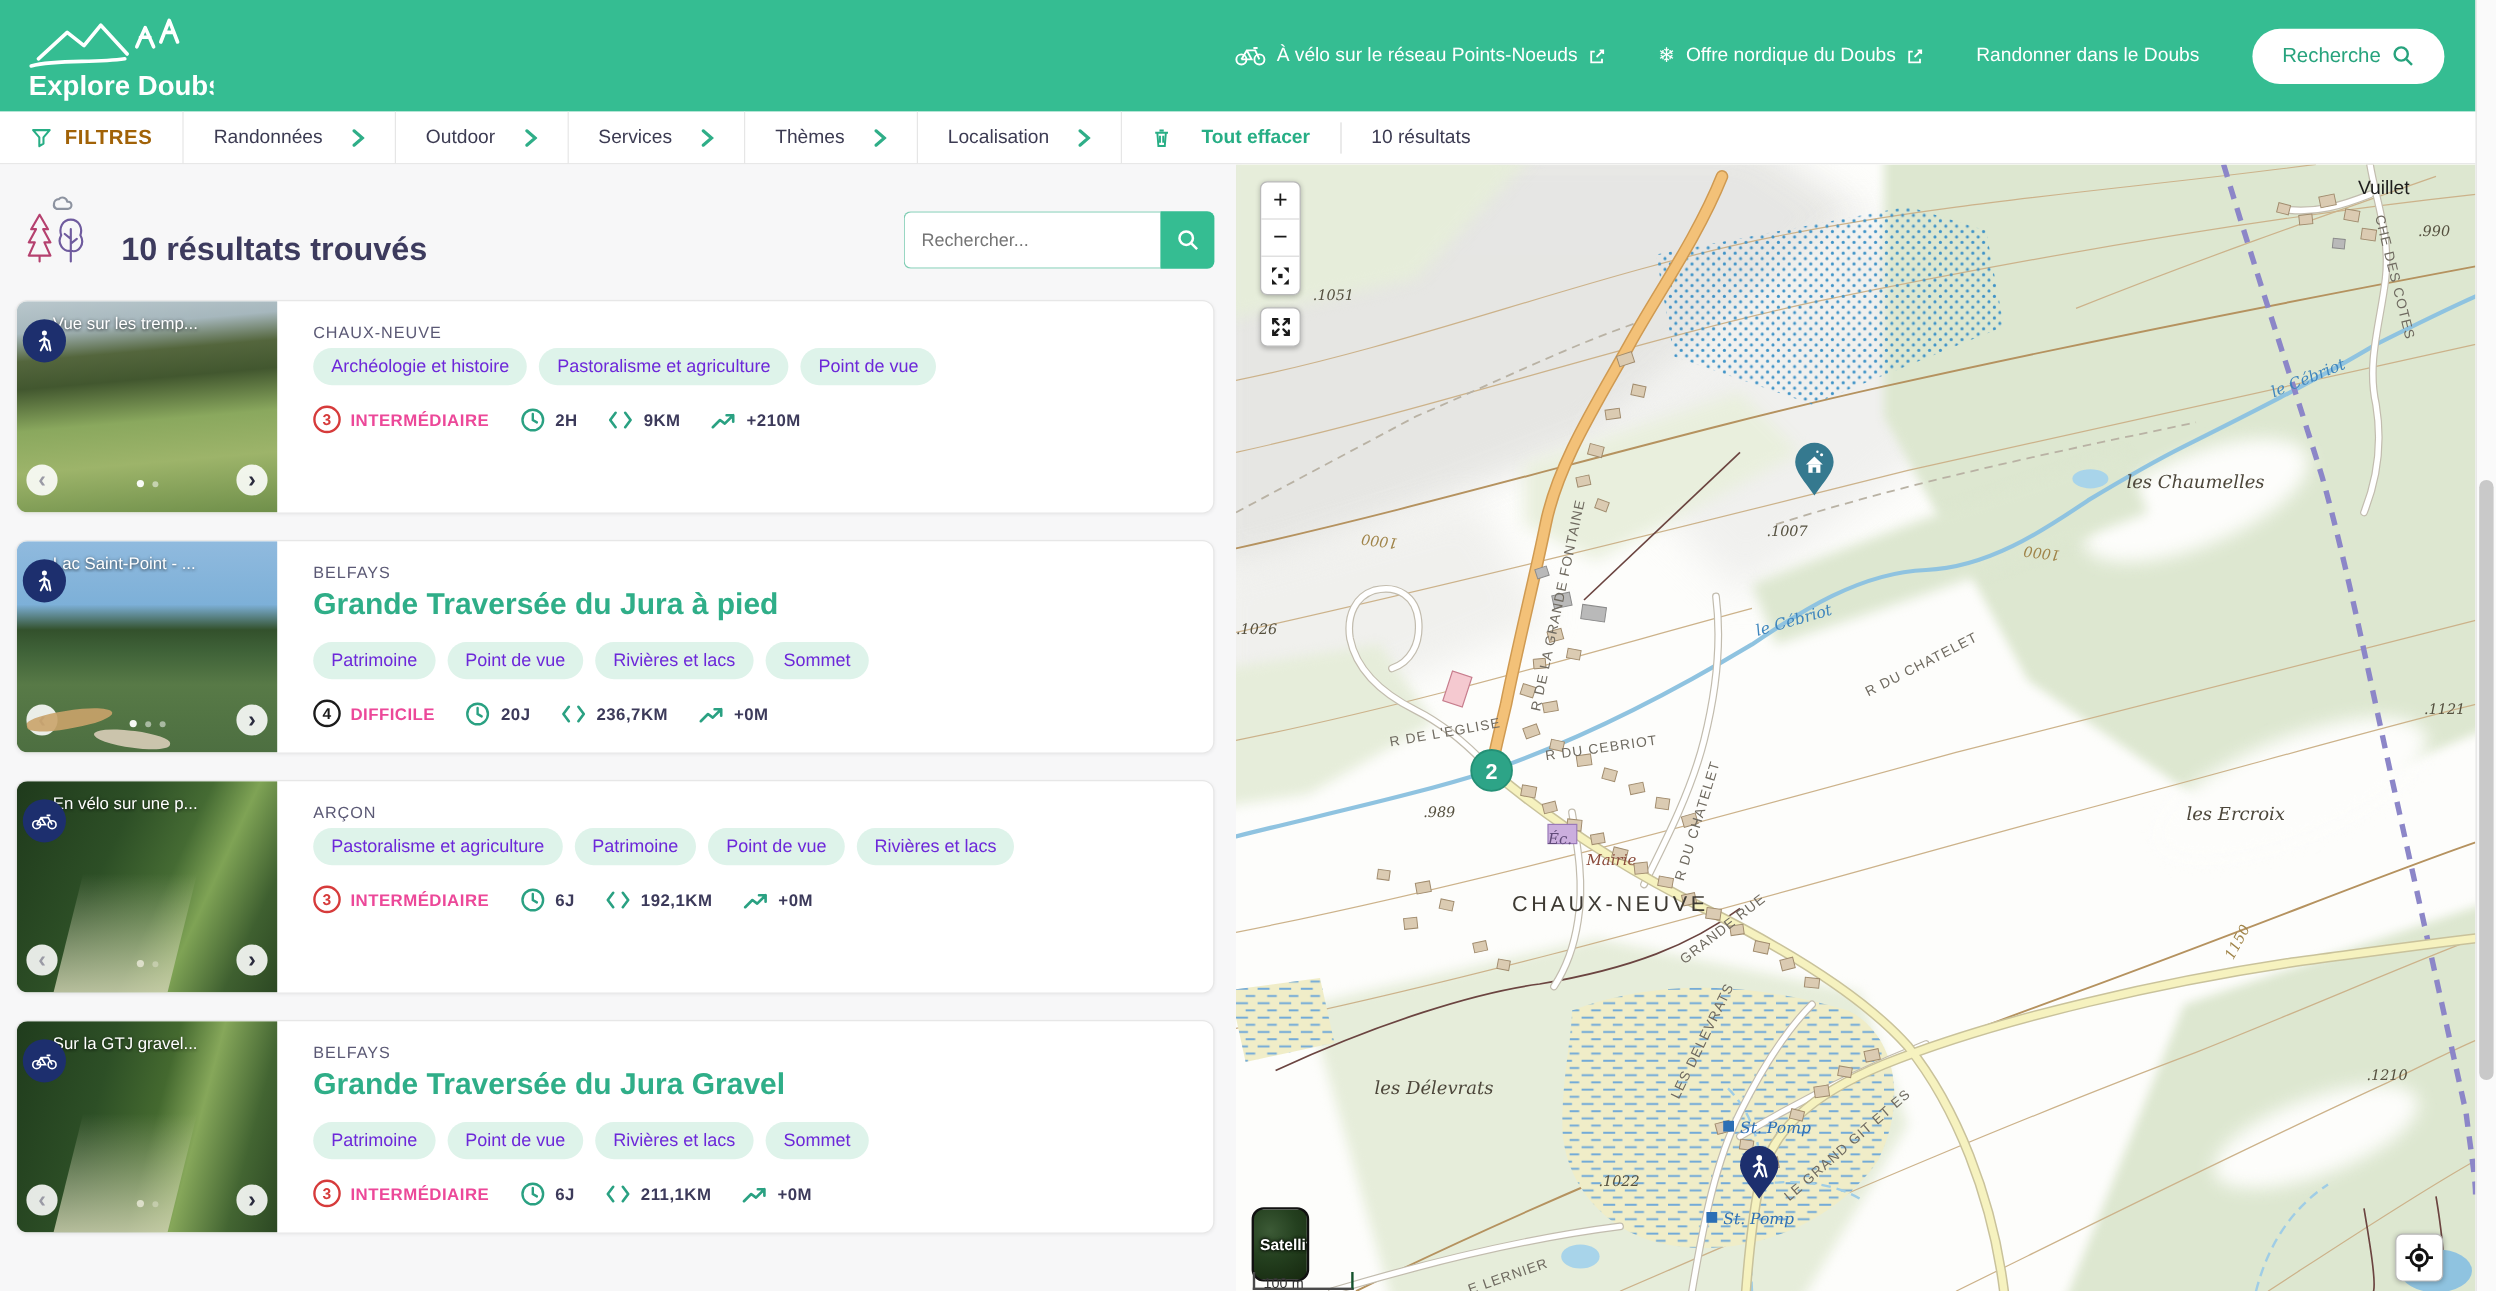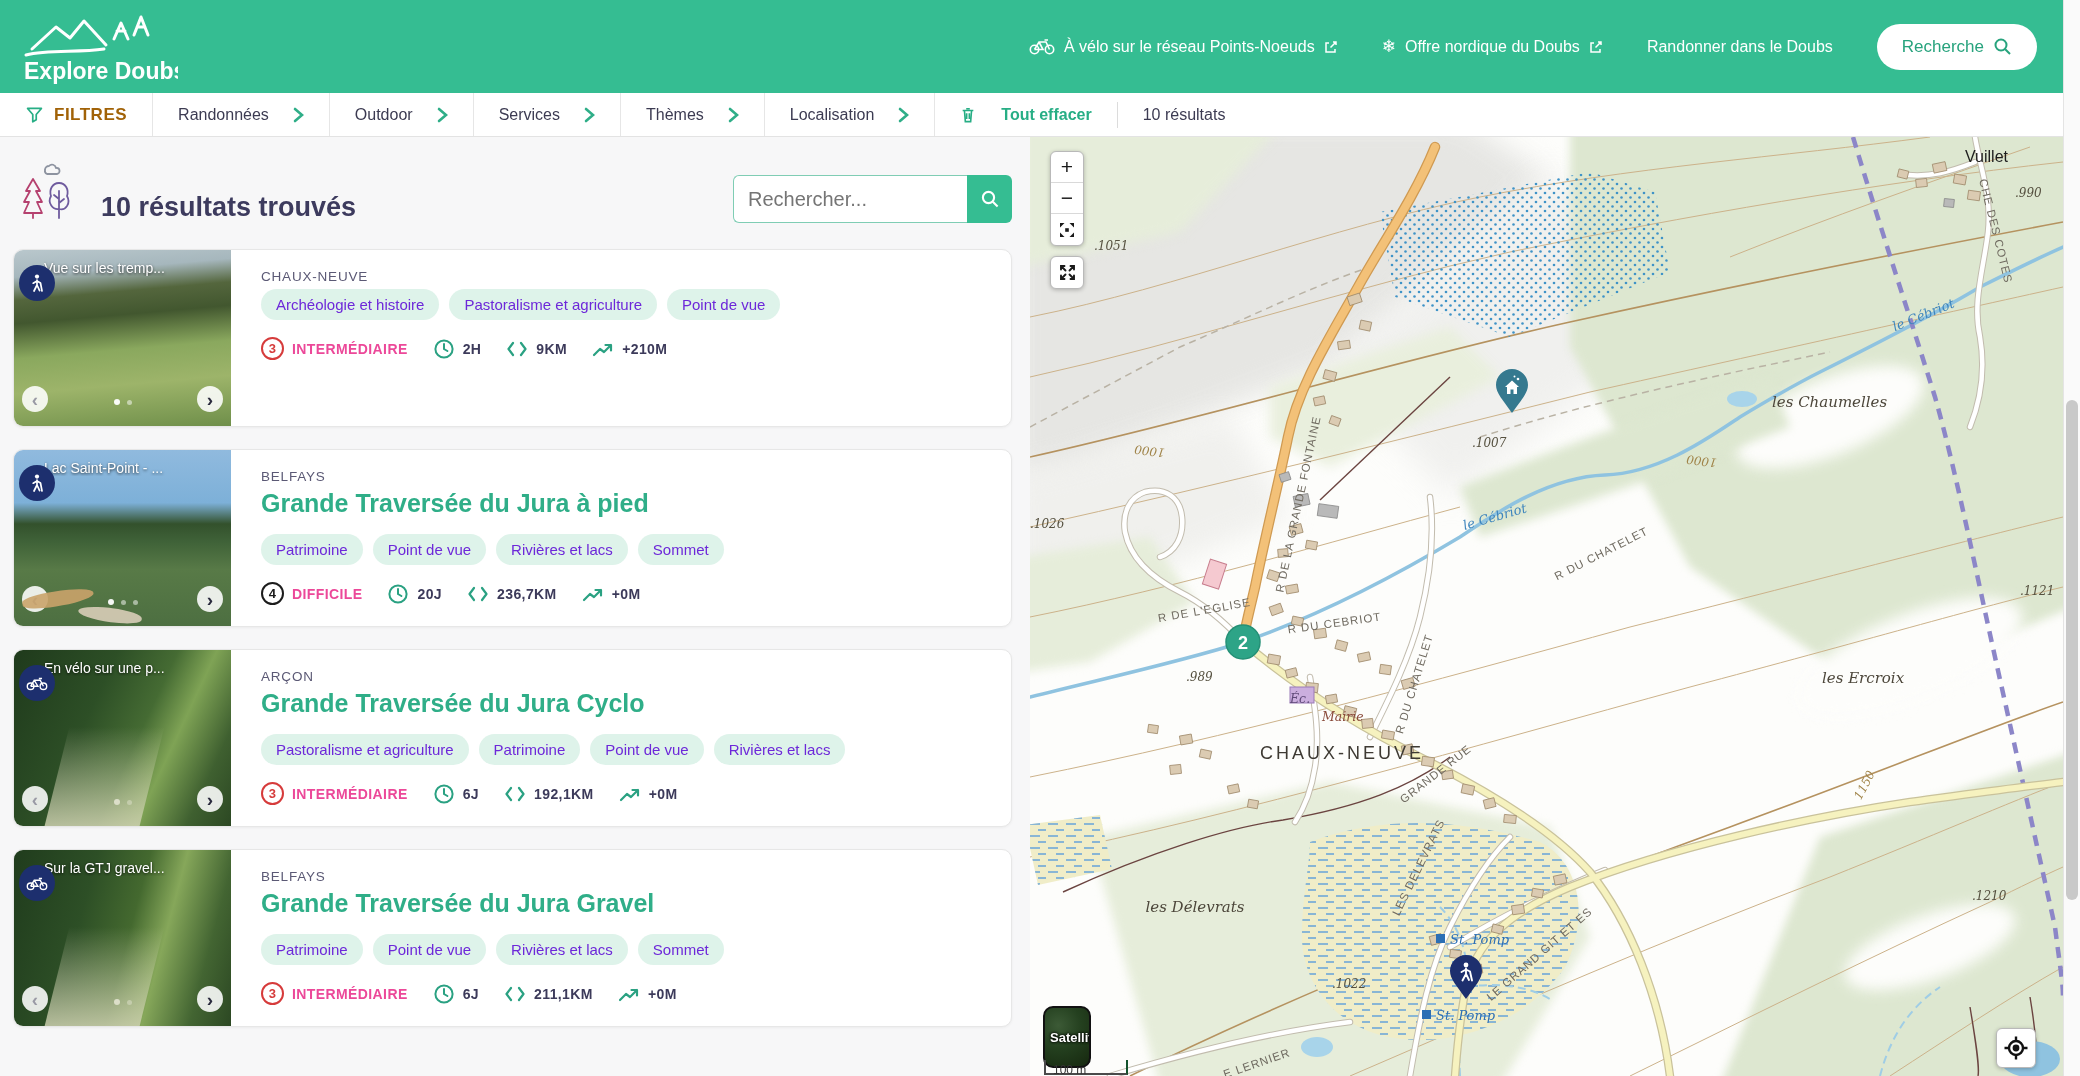--- a/index.html
+++ b/index.html
@@ -24,21 +24,21 @@
   .fb-sep { width:1px; background:#dcdcdc; align-self:center; height:26px; }
   .fb-count { border-right:none; cursor:default; }
 
   
   .main { display:flex; width:2063px; height:939px; }
   .panel { width:1030px; padding:22px 18px 0 13px; background:#f7f7f8; }
   .results-head { display:flex; align-items:flex-end; margin:2px 0 26px 0; }
   .tree-ic { margin:0 24px 0 8px; }
   .results-title { font-size:27px; font-weight:bold; color:#3d3b5e; }
   .searchbox { margin-left:auto; display:flex; height:48px; }
-  .searchbox input { width:234px; border:1px solid #7fcdb4; border-right:none; border-radius:6px 0 0 6px; padding:0 14px; font-size:20px; color:#555; outline:none; background:#fff; font-family:"Liberation Sans",sans-serif;}
+  .searchbox input { width:214px; border:1px solid #7fcdb4; border-right:none; border-radius:6px 0 0 6px; padding:0 14px; font-size:15px; color:#555; outline:none; background:#fff; font-family:"Liberation Sans",sans-serif;}
   .searchbox button { width:45px; background:#35bd92; border:none; border-radius:0 6px 6px 0; cursor:pointer; display:flex; align-items:center; justify-content:center; }
 
   
   .card { display:flex; background:#fff; border:1px solid #e7e7e7; border-radius:10px; margin-bottom:22px; height:178px; overflow:hidden; box-shadow:0 1px 3px rgba(0,0,0,.05); }
   .card-img { position:relative; width:217px; flex-shrink:0; }
   .img-a { background:linear-gradient(175deg,#b9c7cc 0%,#a6b7bd 14%,#54663d 26%,#42572f 38%,#8aa85e 56%,#9db46a 74%,#6f8f4a 100%); }
   .img-b { background:linear-gradient(180deg,#90bade 0%,#7db0d8 30%,#33512c 42%,#3f6238 52%,#587a47 68%,#4d6f41 100%); }
   .img-b::after { content:''; position:absolute; left:8px; bottom:20px; width:72px; height:15px; background:#caa36a; border-radius:40% 60% 50% 50%; transform:rotate(-10deg); opacity:.9; }
   .img-b::before { content:''; position:absolute; left:64px; bottom:4px; width:64px; height:14px; background:#d8cdb8; border-radius:50% 50% 45% 55%; transform:rotate(7deg); opacity:.9; }
   .img-c { background:linear-gradient(115deg,#1f3a1c 0%,#2d4f26 35%,#456b33 55%,#7fa355 68%,#3f6030 85%,#2c4823 100%); }
@@ -376,21 +376,20 @@
           </span>
           <span class="arr arr-l">‹</span>
           <span class="arr arr-r">›</span>
           <span class="dots">
               <span class="dot"></span>
               <span class="dot dim"></span>
             </span>
         </div>
         <div class="card-body">
           <div class="loc">ARÇON</div>
-          <div class="card-title">Grande Traversée du Jura Cyclo</div>
           <div class="tags">
             <span class="tag">Pastoralisme et agriculture</span>
             <span class="tag">Patrimoine</span>
             <span class="tag">Point de vue</span>
             <span class="tag">Rivières et lacs</span>
           </div>
           <div class="stats">
             <span class="sg diff-red">
                 <span class="diff-badge">3</span>
                 <span class="lbl">INTERMÉDIAIRE</span>

